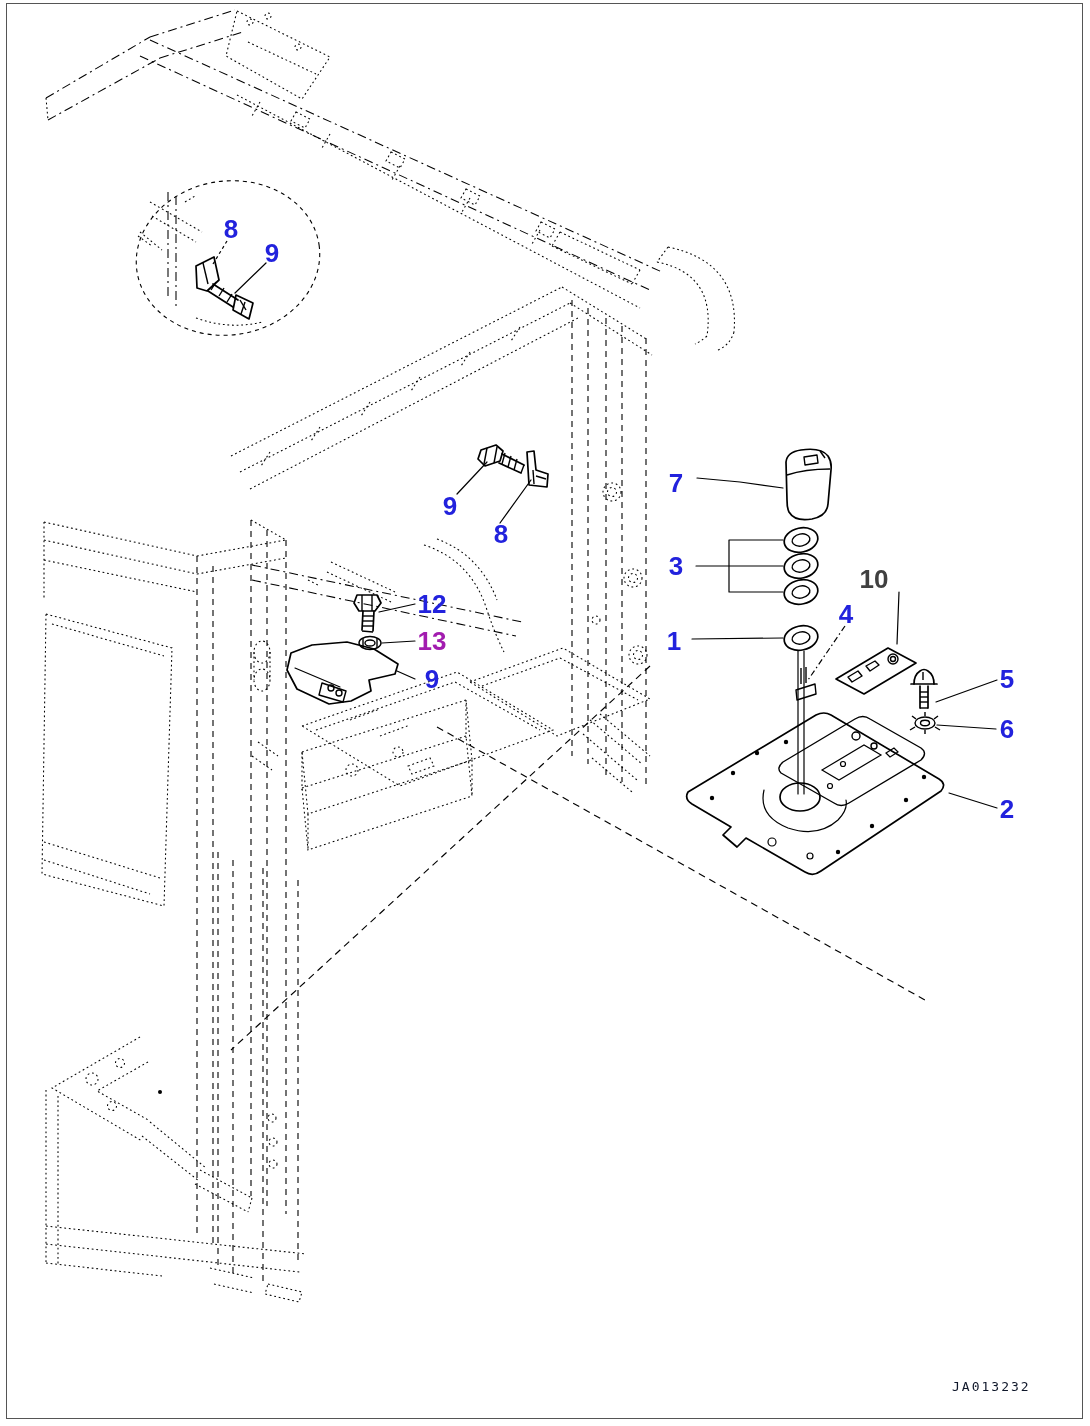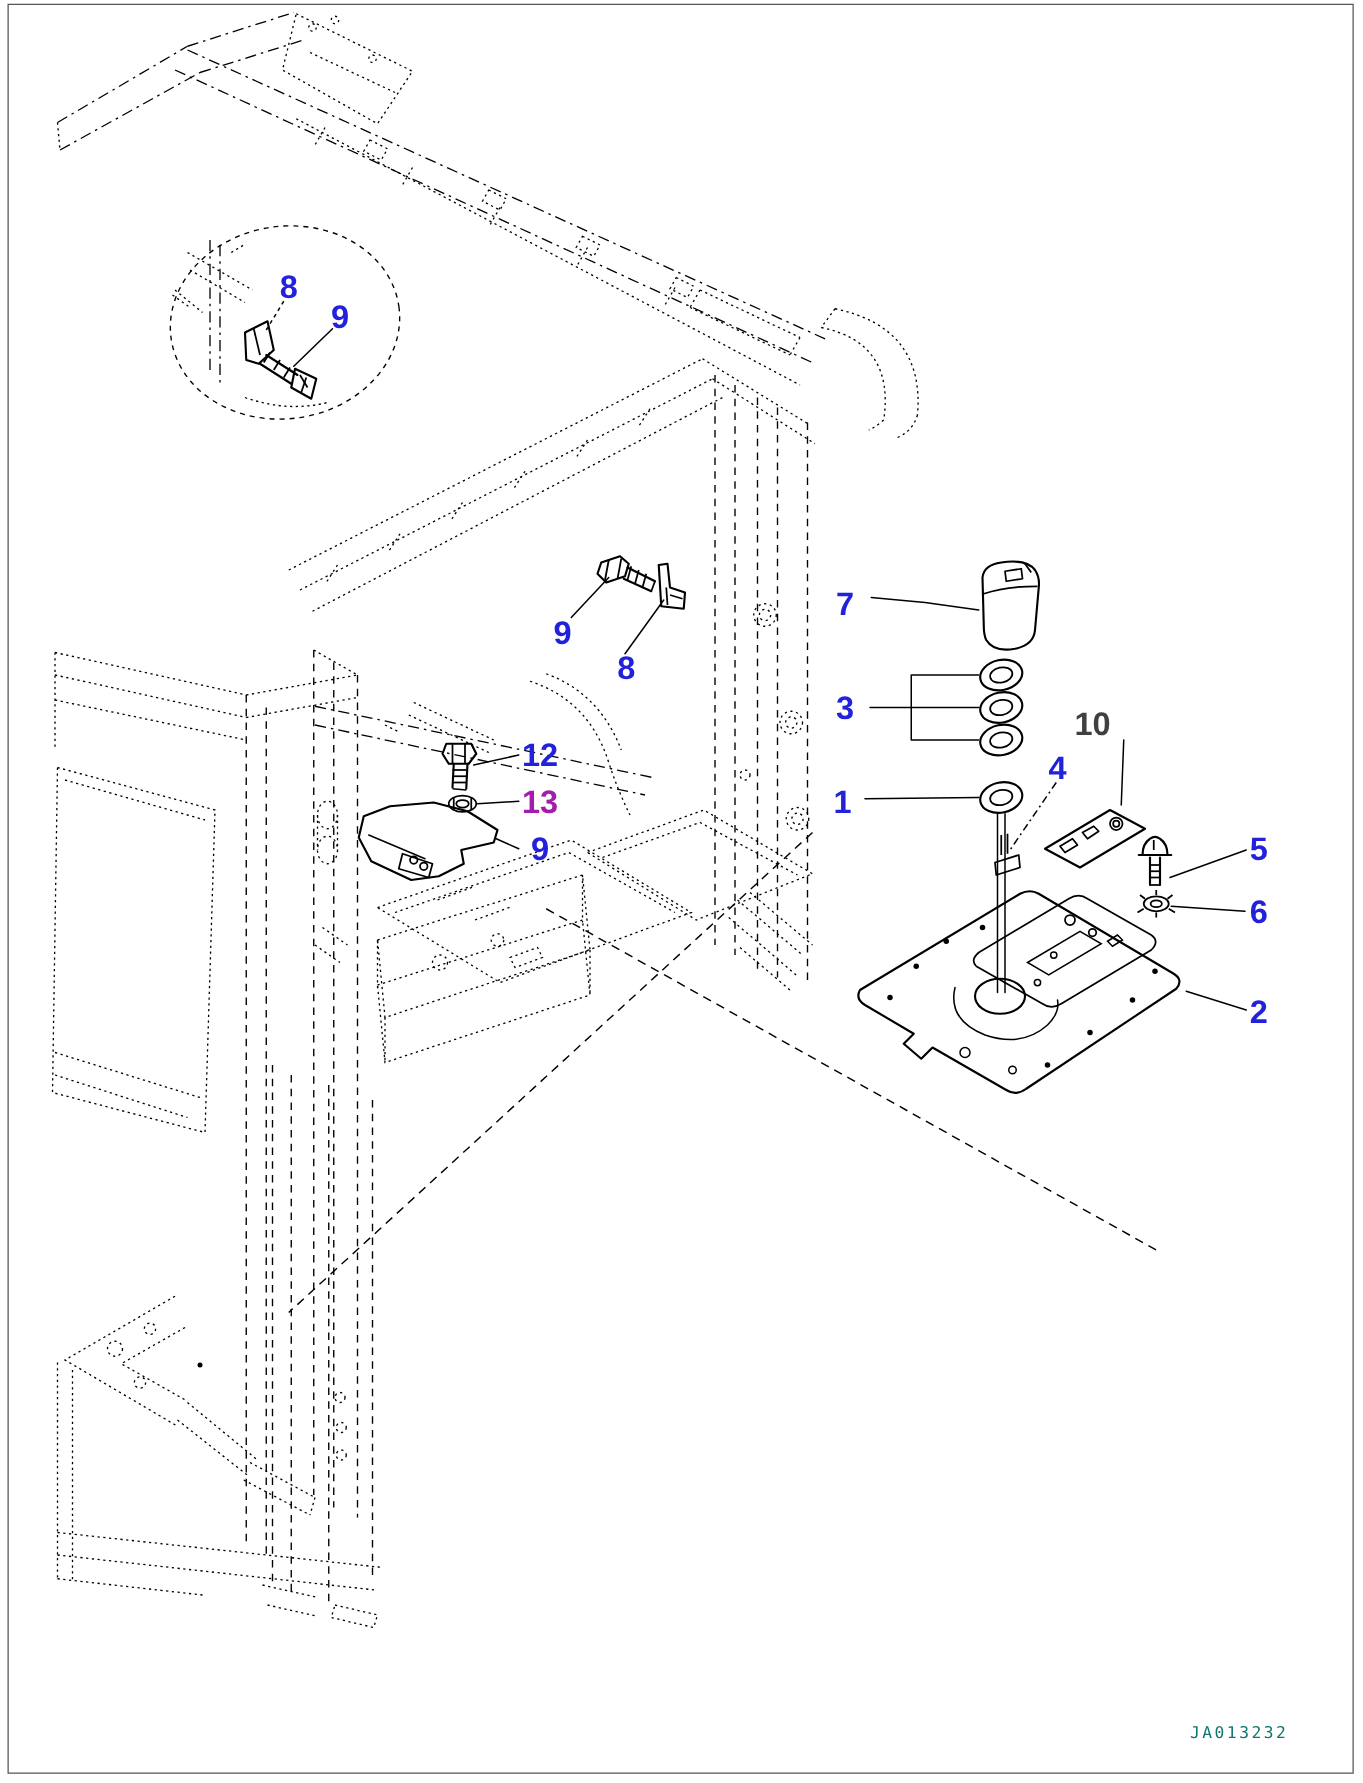--- a/index.html
+++ b/index.html
@@ -13,21 +13,21 @@
   .vdash {fill:none;stroke:#000;stroke-width:1.1;stroke-dasharray:6 5;}
   .el    {fill:none;stroke:#000;stroke-width:1.1;stroke-dasharray:4 4;}
   .solid {fill:none;stroke:#000;stroke-width:1.7;stroke-linejoin:round;stroke-linecap:round;}
   .med   {fill:none;stroke:#000;stroke-width:1.4;stroke-linejoin:round;}
   .thin  {fill:none;stroke:#000;stroke-width:1.2;stroke-linecap:round;}
   .ldd   {fill:none;stroke:#000;stroke-width:1.2;stroke-dasharray:6 3 1.5 3;}
   .ld8   {fill:none;stroke:#000;stroke-width:1.2;stroke-dasharray:3 3;}
   .fdot  {fill:#000;stroke:none;}
   .callout{position:absolute;transform:translate(-50%,-50%);
            font-weight:bold;font-size:26px;line-height:1;letter-spacing:0px;}
-  #code{position:absolute;color:#0f766e;font-family:"DejaVu Sans Mono",monospace;
+  #code{position:absolute;color:#0f172a;font-family:"DejaVu Sans Mono",monospace;
         font-size:13px;letter-spacing:2px;left:952px;top:1379px;}
   .border{position:absolute;left:6px;top:3px;width:1077px;height:1416px;
           border:1px solid #555;box-sizing:border-box;}
 </style>
 </head>
 <body>
 
 <div id="stage">
   <div class="border"></div>
 

